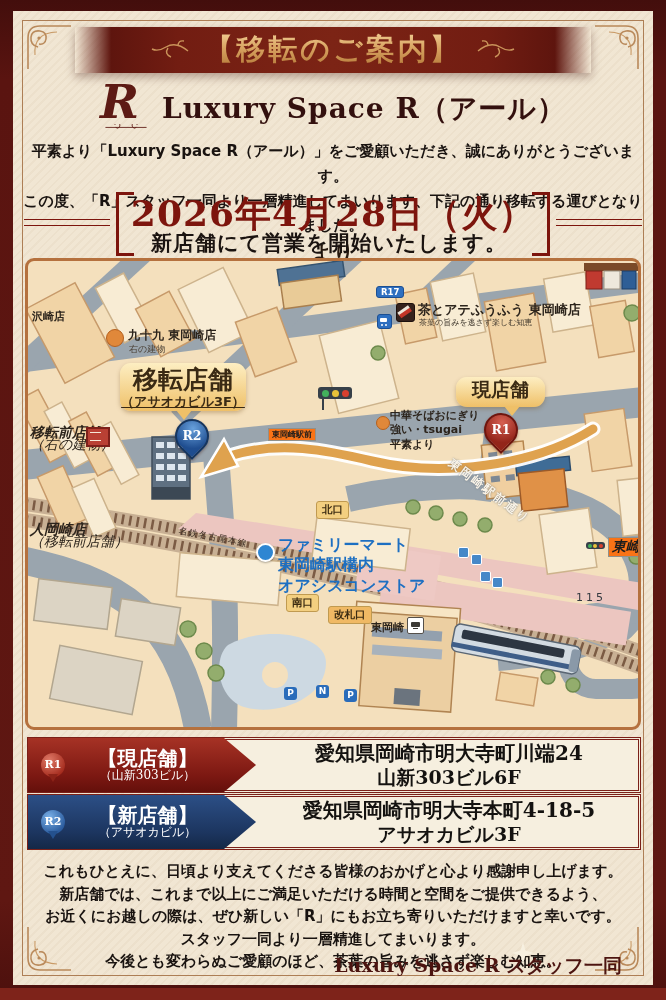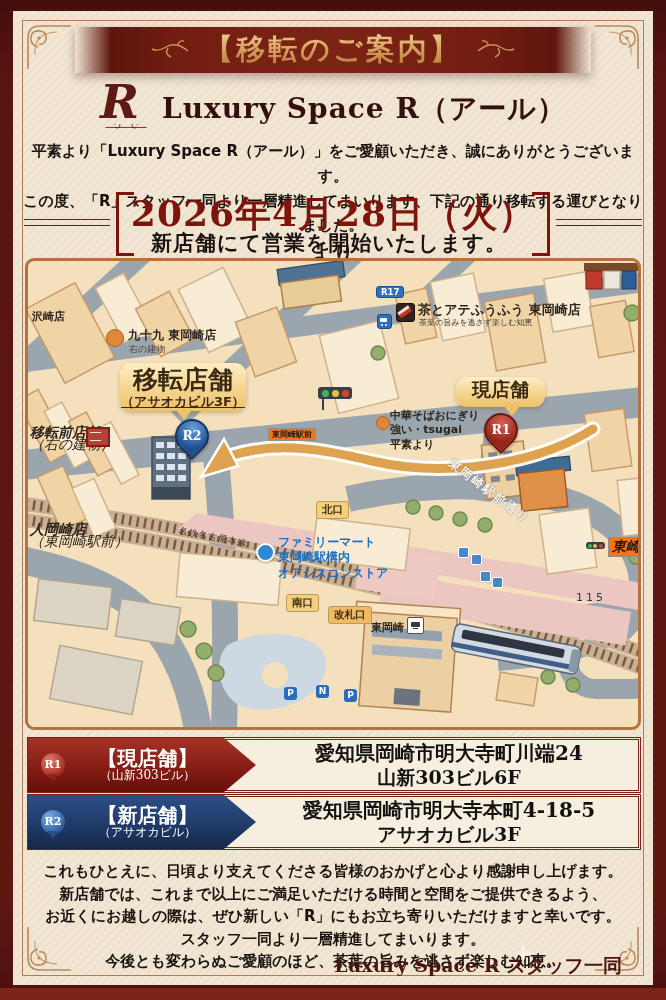--- a/index.html
+++ b/index.html
@@ -80,21 +80,21 @@
   .ic-tea{width:17px;height:17px;border-radius:3px;background:#36221c;border:1px solid #1d100c;overflow:hidden;}
   .ic-tea::after{content:"";position:absolute;left:2px;top:7px;width:13px;height:4px;background:#c23527;transform:rotate(-35deg);box-shadow:0 -3px 0 #efe6da;}
   .ic-fm{width:15px;height:15px;background:#2f86d2;border:2px solid #fff;box-shadow:0 1px 2px rgba(0,0,0,.3);}
   .busicon{position:absolute;width:13px;height:13px;background:#2e6fc0;border-radius:3px;border:1px solid #1c4f92;}
   .busicon::after{content:"";position:absolute;left:2px;top:2.5px;width:7px;height:4px;background:#fff;border-radius:1px;}
   .busicon::before{content:"";position:absolute;left:2.5px;top:8.5px;width:2px;height:2px;background:#fff;border-radius:50%;box-shadow:4px 0 0 #fff;}
   .redbldg{position:absolute;width:20px;height:16px;background:#b94034;border:2px solid #7e201a;}
   .redbldg::after{content:"";position:absolute;left:2px;top:3px;width:11px;height:7px;border:1.5px solid #f6e8d8;border-left:none;border-right:none;}
   .stn-ic{display:inline-block;width:15px;height:15px;background:#fff;border:1px solid #55504a;border-radius:2px;vertical-align:-3px;margin-left:3px;position:relative;}
   .stn-ic::after{content:"";position:absolute;left:3px;top:4px;width:9px;height:5px;background:#3c3a36;border-radius:1px;box-shadow:0 4px 0 -2px #3c3a36;}
-  .fm-text{color:#1d6fc2;line-height:1.28;font-weight:bold;font-size:12px;}
+  .fm-text{color:#1d6fc2;line-height:1.28;font-weight:bold;font-size:16px;}
   .roadname{color:#faf4e8;font-weight:bold;font-size:12px;letter-spacing:2px;text-shadow:0 0 2px rgba(90,100,110,.8);}
 
   
   .store-row{position:absolute;left:27px;width:612px;height:54px;background:#f6efdf;border:1.5px solid #7b2018;box-shadow:inset 0 0 0 1px #f3ecdb,inset 0 0 0 2px #7b2018;}
   .store-row .block{position:absolute;left:0;top:0;bottom:0;width:228px;display:flex;align-items:center;
      clip-path:polygon(0 0,196px 0,228px 50%,196px 100%,0 100%);}
   .block.red{background:linear-gradient(180deg,#a63225 0%,#7c1812 70%,#64100b 100%);}
   .block.blue{background:linear-gradient(180deg,#2c4f86 0%,#1c355f 70%,#142847 100%);}
   .row-pin{position:relative;width:24px;height:24px;border-radius:50%;margin-left:13px;flex:none;}
   .row-pin::after{content:"";position:absolute;left:50%;top:21px;margin-left:-5px;border:5px solid transparent;border-top:8px solid currentColor;}
@@ -382,21 +382,21 @@
     <div class="mlabel fs11" style="left:548px;top:330px;letter-spacing:3px;color:#33393f">115</div>
 
     <div class="tlight mini" style="left:558px;top:281px">
         <i class="tl-g"></i>
         <i class="tl-y"></i>
         <i class="tl-r"></i>
       </div>
     <div class="mlabel fs10 whitebox" style="left:580px;top:276px">東崎</div>
 
     <div class="mlabel fs10 bold" style="left:2px;top:260px">人岡崎店</div>
-    <div class="mlabel fs10" style="left:2px;top:272px">（東岡崎駅前）</div>
+    <div class="mlabel fs10" style="left:2px;top:272px">（移転前店舗）</div>
 
     <div class="pbadge" style="left:256px;top:426px">P</div>
     <div class="pbadge" style="left:288px;top:424px">N</div>
     <div class="pbadge" style="left:316px;top:428px">P</div>
 
     <div class="fac" style="left:430px;top:286px"></div>
     <div class="fac" style="left:443px;top:293px"></div>
     <div class="fac" style="left:452px;top:310px"></div>
     <div class="fac" style="left:464px;top:316px"></div>
   </div>

